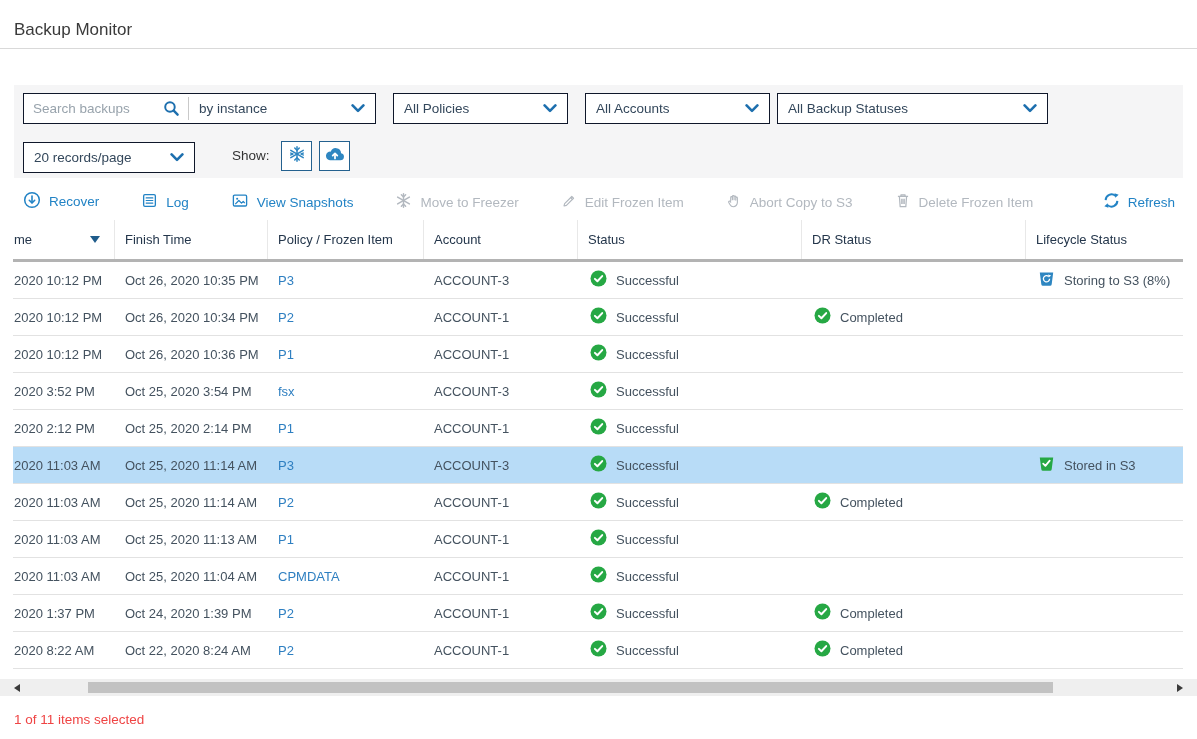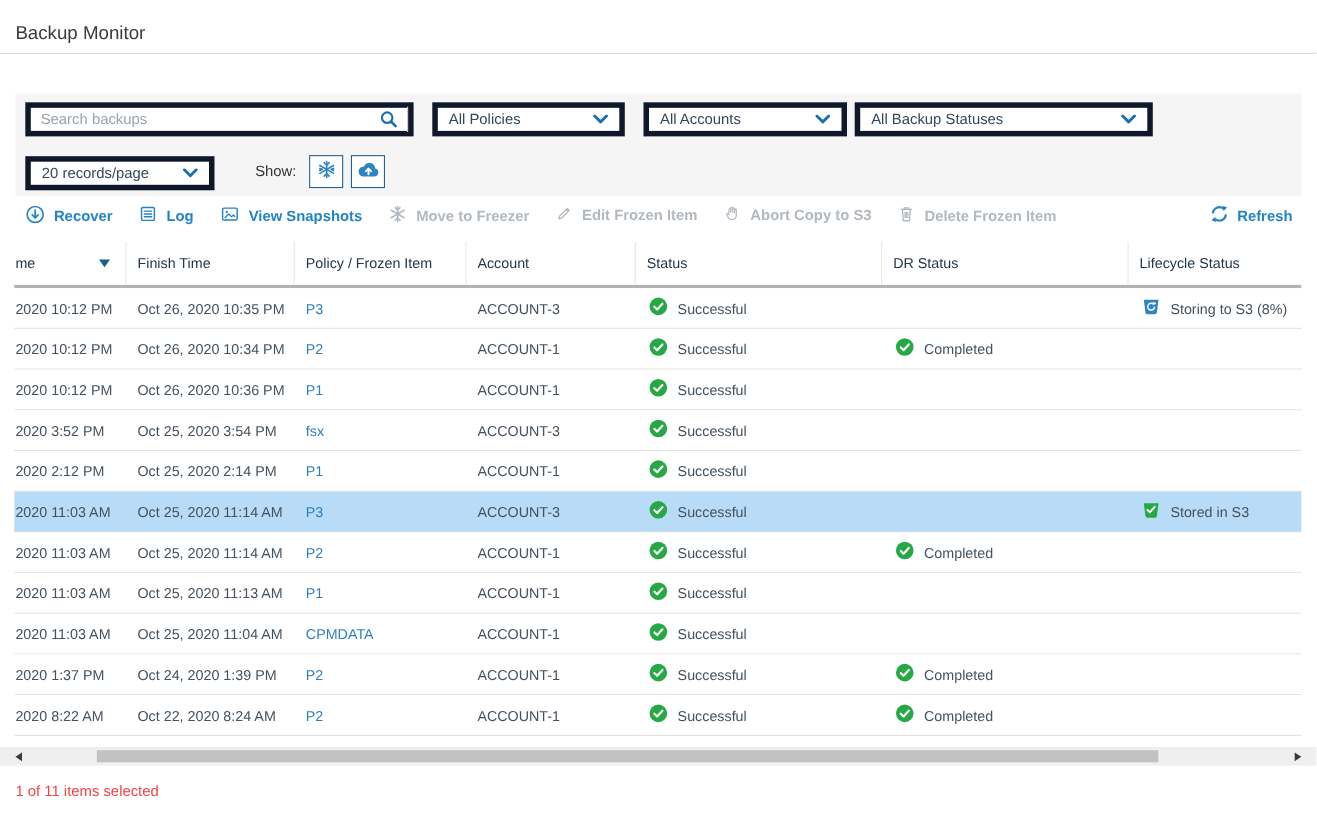--- a/index.html
+++ b/index.html
@@ -3,21 +3,21 @@
 <meta charset="utf-8">
 <style>
   html,body{margin:0;padding:0;background:#fff;}
   .page{position:relative;width:1197px;height:739px;background:#fff;overflow:hidden;
         font-family:"Liberation Sans","DejaVu Sans",sans-serif;color:#44525f;}
   .page-title{position:absolute;left:14px;top:20px;font-size:17px;color:#3a3a3a;}
   .title-divider{position:absolute;left:0;top:48px;width:1197px;height:1px;background:#d9d9d9;}
 
   
   .filter-panel{position:absolute;left:14px;top:85px;width:1169px;height:93px;background:#f5f5f6;}
-  .sel,.search-combo{background:#fff;border:5px solid #0f172a;box-sizing:border-box;height:31px;
+  .sel,.search-combo{background:#fff;border:1px solid #0f172a;box-sizing:border-box;height:31px;
         display:flex;align-items:center;font-size:13.5px;color:#33475b;position:absolute;}
   .sel{justify-content:space-between;padding:0 10px;cursor:pointer;white-space:nowrap;}
   .search-combo{left:9px;top:8px;width:353px;}
   .search-input{flex:1;min-width:0;border:none;outline:none;background:transparent;
         font-family:inherit;font-size:13.5px;color:#33475b;padding:0 4px 0 9px;}
   .search-input::placeholder{color:#98a3ac;}
   .search-btn{display:flex;align-items:center;padding:0 8px 0 2px;cursor:pointer;}
   .combo-divider{width:1px;height:23px;background:#c9c9c9;}
   .inline-sel{flex:0 0 166px;display:flex;align-items:center;justify-content:space-between;
         padding:0 10px;cursor:pointer;height:100%;}
@@ -26,21 +26,21 @@
   #sel-statuses{left:763px;top:8px;width:271px;gap:28px;}
   #sel-records{left:9px;top:57px;width:172px;}
   .show-label{position:absolute;left:218px;top:63px;font-size:13.5px;color:#333;}
   .icon-btn{position:absolute;top:56px;width:31px;height:30px;background:#fff;border:1px solid #24618f;
         box-sizing:border-box;display:flex;align-items:center;justify-content:center;cursor:pointer;}
   #btn-show-frozen{left:267px;}
   #btn-show-s3{left:305px;}
 
   
   .toolbar{position:absolute;left:23px;top:186px;width:1152px;height:26px;display:flex;
-        align-items:flex-start;gap:24px;font-weight:bold;}
+        align-items:flex-end;gap:42px;}
   .tb-btn{display:flex;align-items:center;gap:8px;font-size:13.5px;white-space:nowrap;cursor:pointer;}
   .tb-btn.on{color:#2283c5;}
   .tb-btn.off{color:#b2b8bf;cursor:default;}
   .tb-refresh{margin-left:auto;color:#2283c5;}
 
   
   .table{position:absolute;left:13px;top:220px;width:1170px;}
   .thead,.trow{display:grid;grid-template-columns:102px 153px 156px 154px 224px 224px 157px;}
   .thead{height:42px;border-bottom:3px solid #b3b3b3;box-sizing:border-box;}
   .th{display:flex;align-items:center;font-size:13px;font-weight:normal;color:#24364b;
@@ -79,20 +79,28 @@
 
     <div class="search-combo">
       <input class="search-input" placeholder="Search backups" style="">
       <span class="search-btn">
         <svg width="17" height="17" viewBox="0 0 20 20">
             <circle cx="8.2" cy="8.2" r="5.6" fill="none" stroke="#1d6fae" stroke-width="2.3"></circle>
             <line x1="12.6" y1="12.6" x2="17.2" y2="17.2" stroke="#1d6fae" stroke-width="2.8" stroke-linecap="round"></line>
           </svg>
       </span>
       <span class="combo-divider"></span>
+      <div class="inline-sel">
+        <span>by instance</span>
+        <span>
+          <svg width="14" height="9" viewBox="0 0 14 9">
+              <path d="M1.6 1.4 L7 6.8 L12.4 1.4" fill="none" stroke="#1d6fae" stroke-width="2.6" stroke-linecap="round" stroke-linejoin="round"></path>
+            </svg>
+        </span>
+      </div>
     </div>
 
     <div class="sel" id="sel-policies">
       <span>All Policies</span>
       <span>
         <svg width="14" height="9" viewBox="0 0 14 9">
             <path d="M1.6 1.4 L7 6.8 L12.4 1.4" fill="none" stroke="#1d6fae" stroke-width="2.6" stroke-linecap="round" stroke-linejoin="round"></path>
           </svg>
       </span>
     </div>

